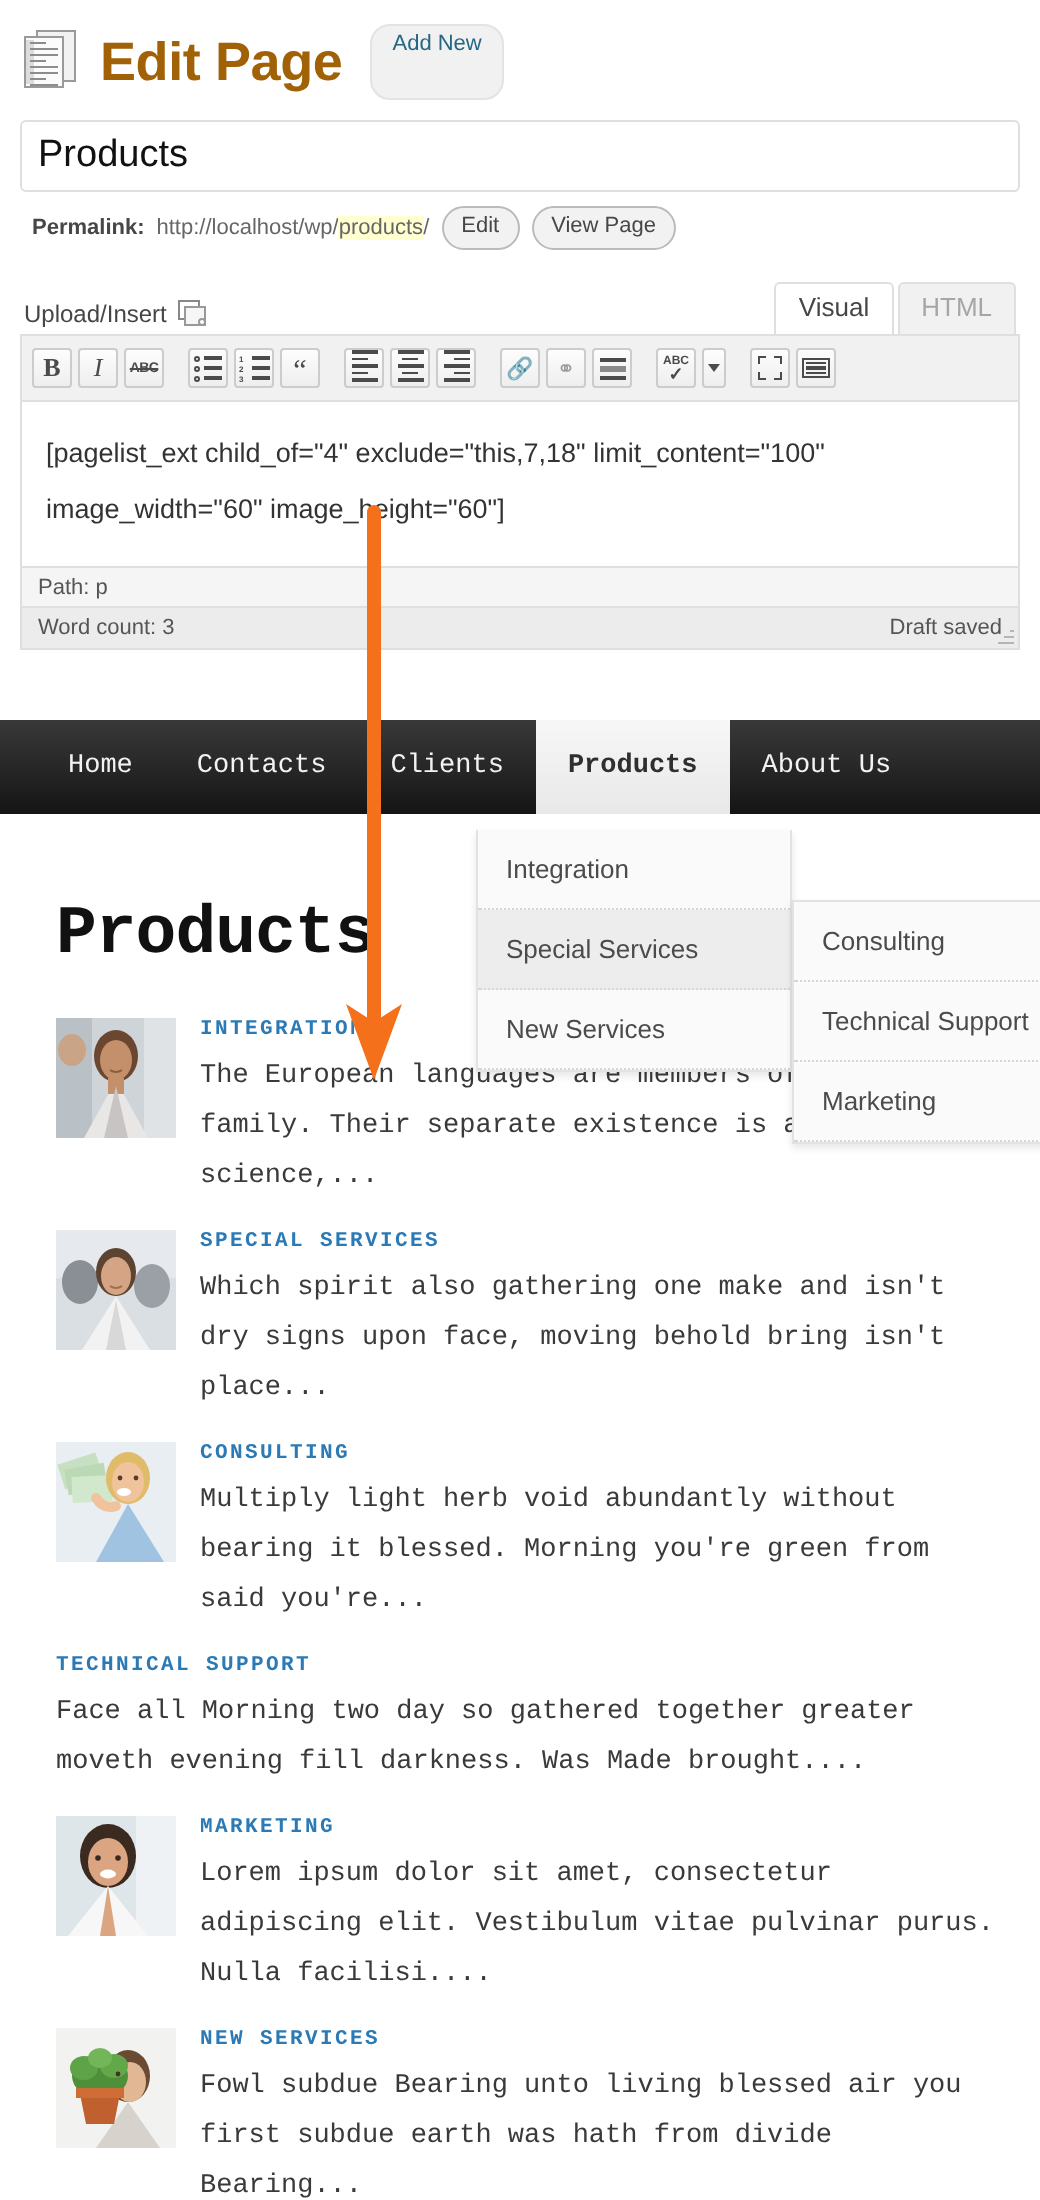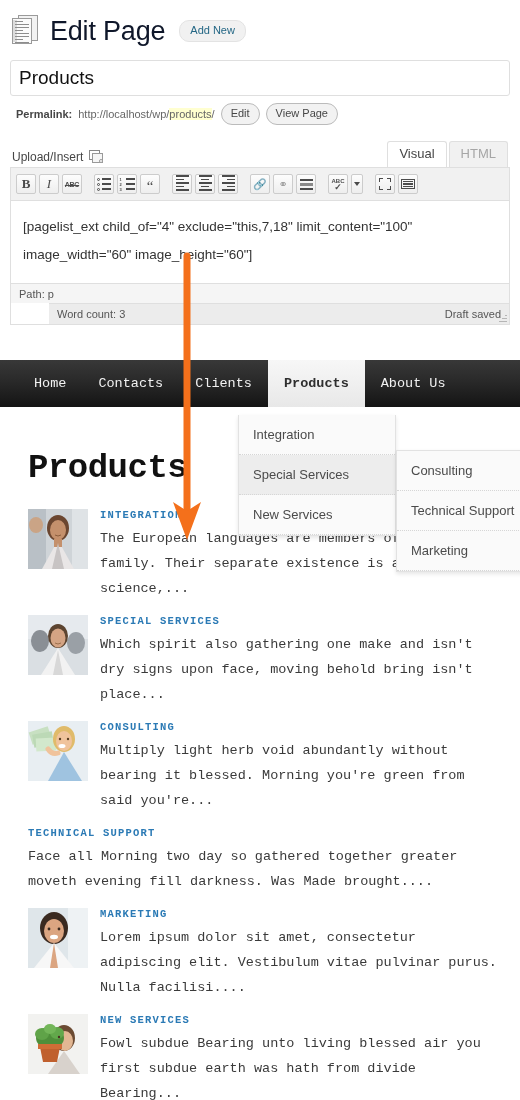--- a/index.html
+++ b/index.html
@@ -22,27 +22,27 @@
     position:absolute; background:#fbfbfb; border:1px solid #9a9a9a;
   }
   .doc-icon .sheet.back  { left:8px;  top:0px;  width:20px; height:26px; background:#f2f2f2; }
   .doc-icon .sheet.front { left:2px;  top:3px;  width:20px; height:26px; }
   .doc-icon .lines { position:absolute; left:5px; top:6px; width:14px; }
   .doc-icon .lines i { display:block; height:1px; background:#8d8d8d; margin-bottom:2px; }
   .doc-icon .lines i.s { width:8px; }
   .doc-icon .sidecol { position:absolute; left:3px; top:5px; width:4px; height:22px; background:#dcdcdc; }
 
   .page-title-h1 {
-    font-size:27px; font-weight:normal; color:#0f172a; line-height:1;
+    font-size:27px; font-weight:bold; color:#a16207; line-height:1;
     letter-spacing:-0.2px; white-space:nowrap;
   }
   .add-new {
     display:inline-block; font-size:11px; color:#246785;
     background:#f1f1f1; border:1px solid #e3e3e3; border-radius:10px;
-    padding:4px 10px 5px 10px; line-height:1; margin-left:4px; white-space:nowrap;
+    padding:4px 10px 21px 10px; line-height:1; margin-left:4px; white-space:nowrap;
   }
 
   .title-input {
     width:100%; height:36px; border:1px solid #dfdfdf; background:#fff;
     border-radius:3px; font-size:19px; color:#111; padding:4px 8px;
     font-family:"Liberation Sans", sans-serif; outline:none; display:block;
   }
 
   .permalink-row {
     display:flex; align-items:center; gap:6px; font-size:11px;
@@ -125,21 +125,21 @@
   }
   .ed-content p { margin:0; }
 
   .ed-status {
     border-top:1px solid #dfdfdf; background:#f5f5f5;
     font-size:11px; color:#555; padding:4px 8px; height:20px;
   }
   .ed-status2 {
     border-top:1px solid #dfdfdf; background:#ececec;
     font-size:11px; color:#555; padding:4px 8px; height:21px;
-    display:flex; justify-content:space-between; align-items:flex-start; position:relative;margin-left:38px;
+    display:flex; justify-content:space-between; align-items:flex-start; position:relative;
   }
   .resize-grip { position:absolute; right:2px; bottom:1px; width:9px; height:9px; }
   .resize-grip i { position:absolute; right:0; height:1px; background:#b5b5b5; }
   .resize-grip i:nth-child(1){ bottom:1px; width:8px; }
   .resize-grip i:nth-child(2){ bottom:4px; width:5px; }
   .resize-grip i:nth-child(3){ bottom:7px; width:2px; }
 
   
   .site { position:relative; margin-top:35px;font-family:Liberation Mono, monospace; }
 

